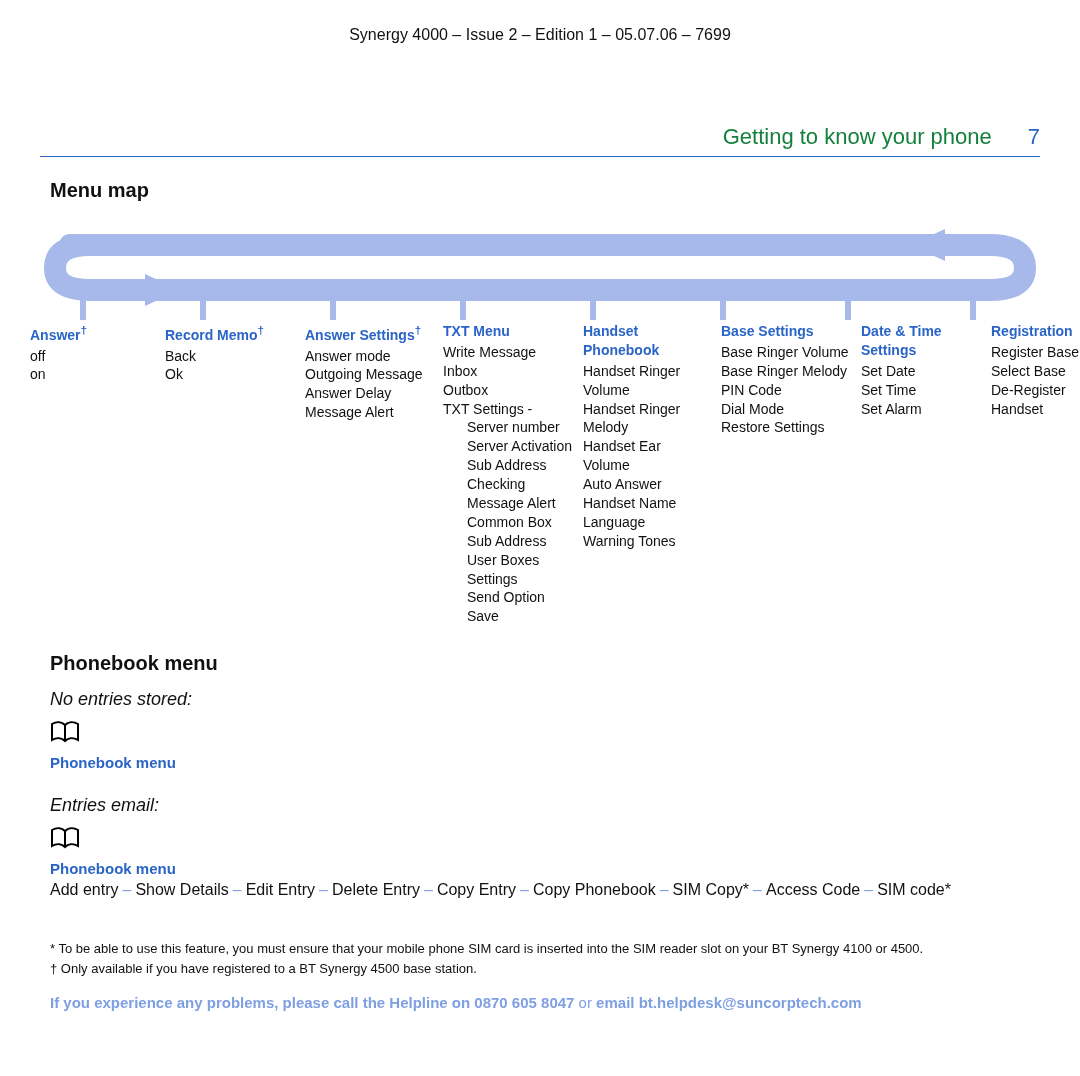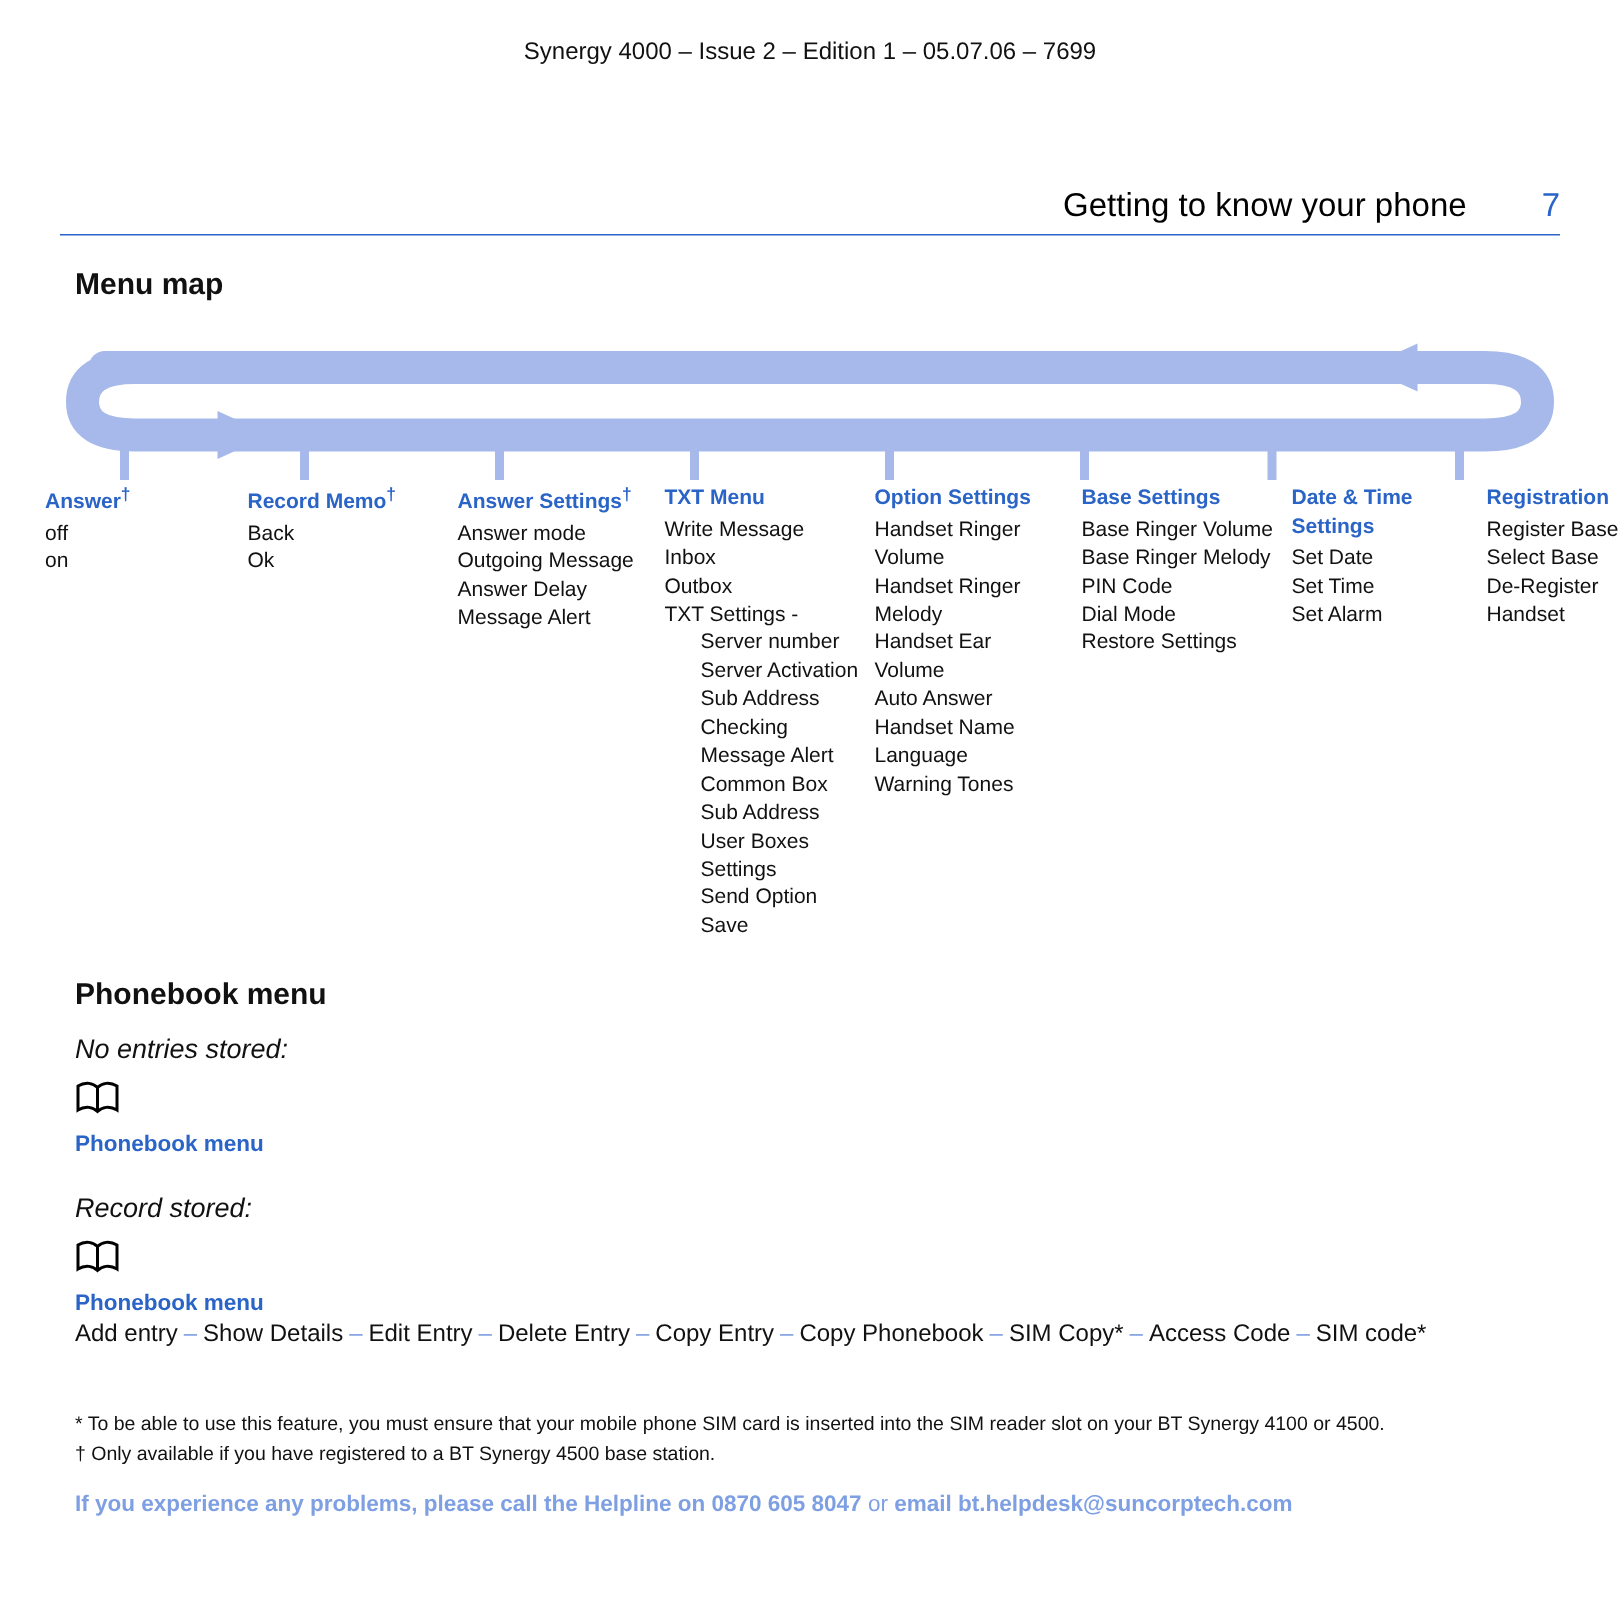--- a/index.html
+++ b/index.html
@@ -1,19 +1,19 @@
 <!DOCTYPE html>
 <html><head>
 <meta charset="utf-8">
 <style>
   html,body{margin:0;padding:0;background:#fff;font-family:Arial,Helvetica,sans-serif;color:#111;}
   .page{width:1080px;min-height:1076px;margin:0 auto;position:relative;box-sizing:border-box;padding:20px 40px 40px 40px;border-radius:11px;}
   .doc-id{text-align:center;font-size:16px;margin-top:6px;margin-bottom:80px;}
   .header-row{display:flex;justify-content:flex-end;align-items:baseline;margin-bottom:6px;}
-  .section-title{color:#000000;font-size:22px;font-weight:400;margin-right:50px;}
+  .section-title{color:#15803d;font-size:22px;font-weight:400;margin-right:36px;}
   .page-num{color:#2a64c7;font-size:22px;}
   .rule{height:1px;background:#2a64c7;margin-bottom:22px;}
   .menu-map-title{font-weight:bold;font-size:20px;margin-bottom:8px;margin-left:10px;}
   .arrow-diagram{width:100%;height:120px;}
 
   .columns{display:flex;align-items:flex-start;gap:10px;margin-top:-8px;}
   .col{flex:0 0 auto;font-size:14px;line-height:1.35;}
   .col-head{color:#2a64c7;font-weight:bold;margin-bottom:2px;}
   .col-head sup{font-weight:bold;}
   .item{}
@@ -113,21 +113,21 @@
       <div class="sub item">Server number</div>
       <div class="sub item">Server Activation</div>
       <div class="sub item">Sub Address Checking</div>
       <div class="sub item">Message Alert</div>
       <div class="sub item">Common Box Sub Address</div>
       <div class="sub item">User Boxes Settings</div>
       <div class="sub item">Send Option Save</div>
     </div>
 
     <div class="col w5">
-      <div class="col-head">Option Settings</div>
+      <div class="col-head">Handset Phonebook</div>
       <div class="item">Handset Ringer Volume</div>
       <div class="item">Handset Ringer Melody</div>
       <div class="item">Handset Ear Volume</div>
       <div class="item">Auto Answer</div>
       <div class="item">Handset Name</div>
       <div class="item">Language</div>
       <div class="item">Warning Tones</div>
     </div>
 
     <div class="col w6">
@@ -160,21 +160,21 @@
 
     <div class="pb-state">No entries stored:</div>
     <div class="pb-icon">
       <svg width="30" height="24" viewBox="0 0 30 24">
         <path d="M2 4 C7 1 12 2 15 5 C18 2 23 1 28 4 L28 20 C23 17 18 18 15 21 C12 18 7 17 2 20 Z" fill="none" stroke="#000" stroke-width="2"></path>
         <line x1="15" y1="5" x2="15" y2="21" stroke="#000" stroke-width="2"></line>
       </svg>
     </div>
     <div class="pb-menu-title">Phonebook menu</div>
 
-    <div class="pb-state" style="margin-top:24px;">Record stored:</div>
+    <div class="pb-state" style="margin-top:24px;">Entries email:</div>
     <div class="pb-icon">
       <svg width="30" height="24" viewBox="0 0 30 24">
         <path d="M2 4 C7 1 12 2 15 5 C18 2 23 1 28 4 L28 20 C23 17 18 18 15 21 C12 18 7 17 2 20 Z" fill="none" stroke="#000" stroke-width="2"></path>
         <line x1="15" y1="5" x2="15" y2="21" stroke="#000" stroke-width="2"></line>
       </svg>
     </div>
     <div class="pb-menu-title">Phonebook menu</div>
     <div class="pb-line">
       <span>Add entry</span><span class="sep">–</span><span>Show Details</span><span class="sep">–</span><span>Edit Entry</span><span class="sep">–</span><span>Delete Entry</span><span class="sep">–</span><span>Copy Entry</span><span class="sep">–</span><span>Copy Phonebook</span><span class="sep">–</span><span>SIM Copy*</span><span class="sep">–</span><span>Access Code</span><span class="sep">–</span><span>SIM code*</span>
     </div>

